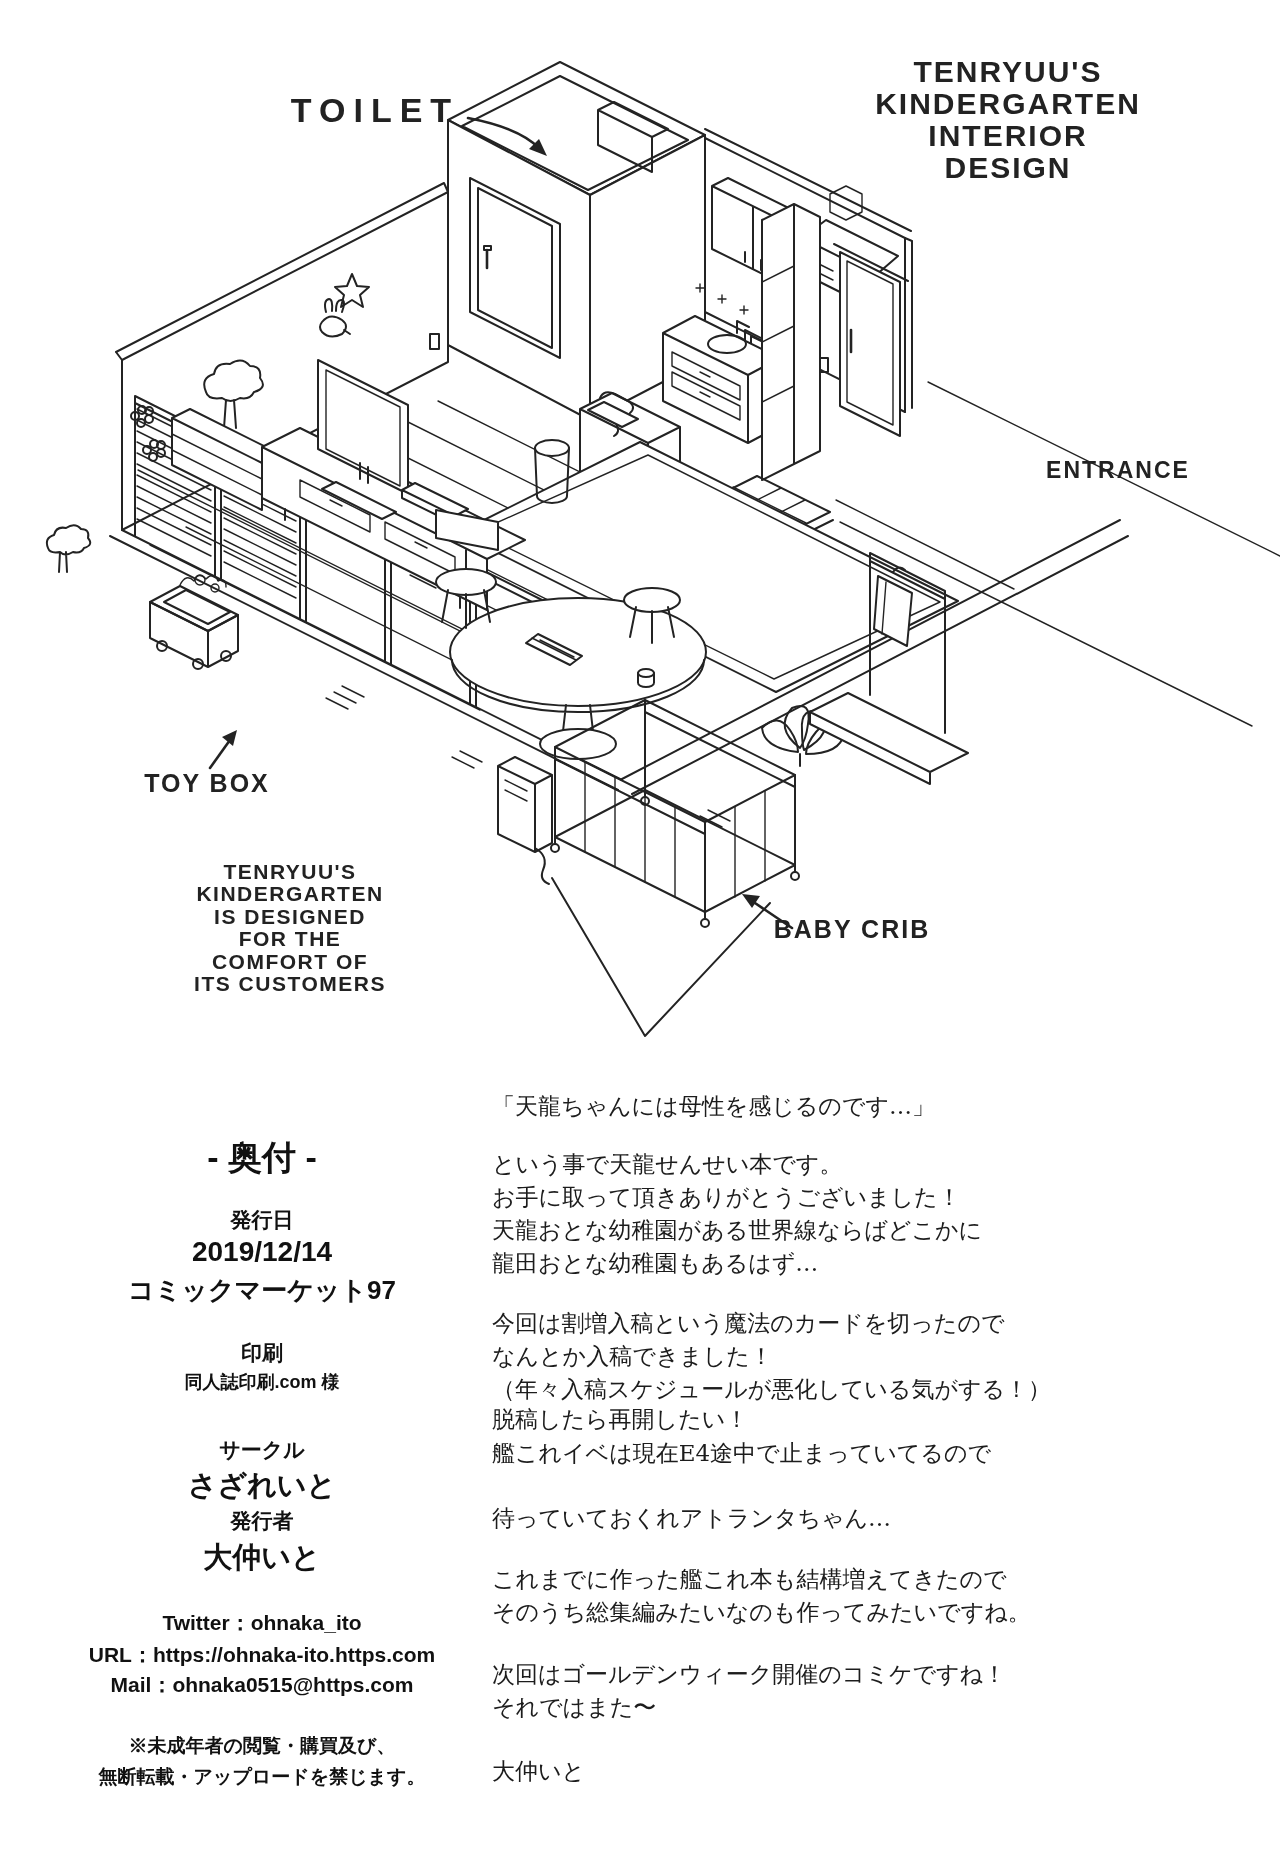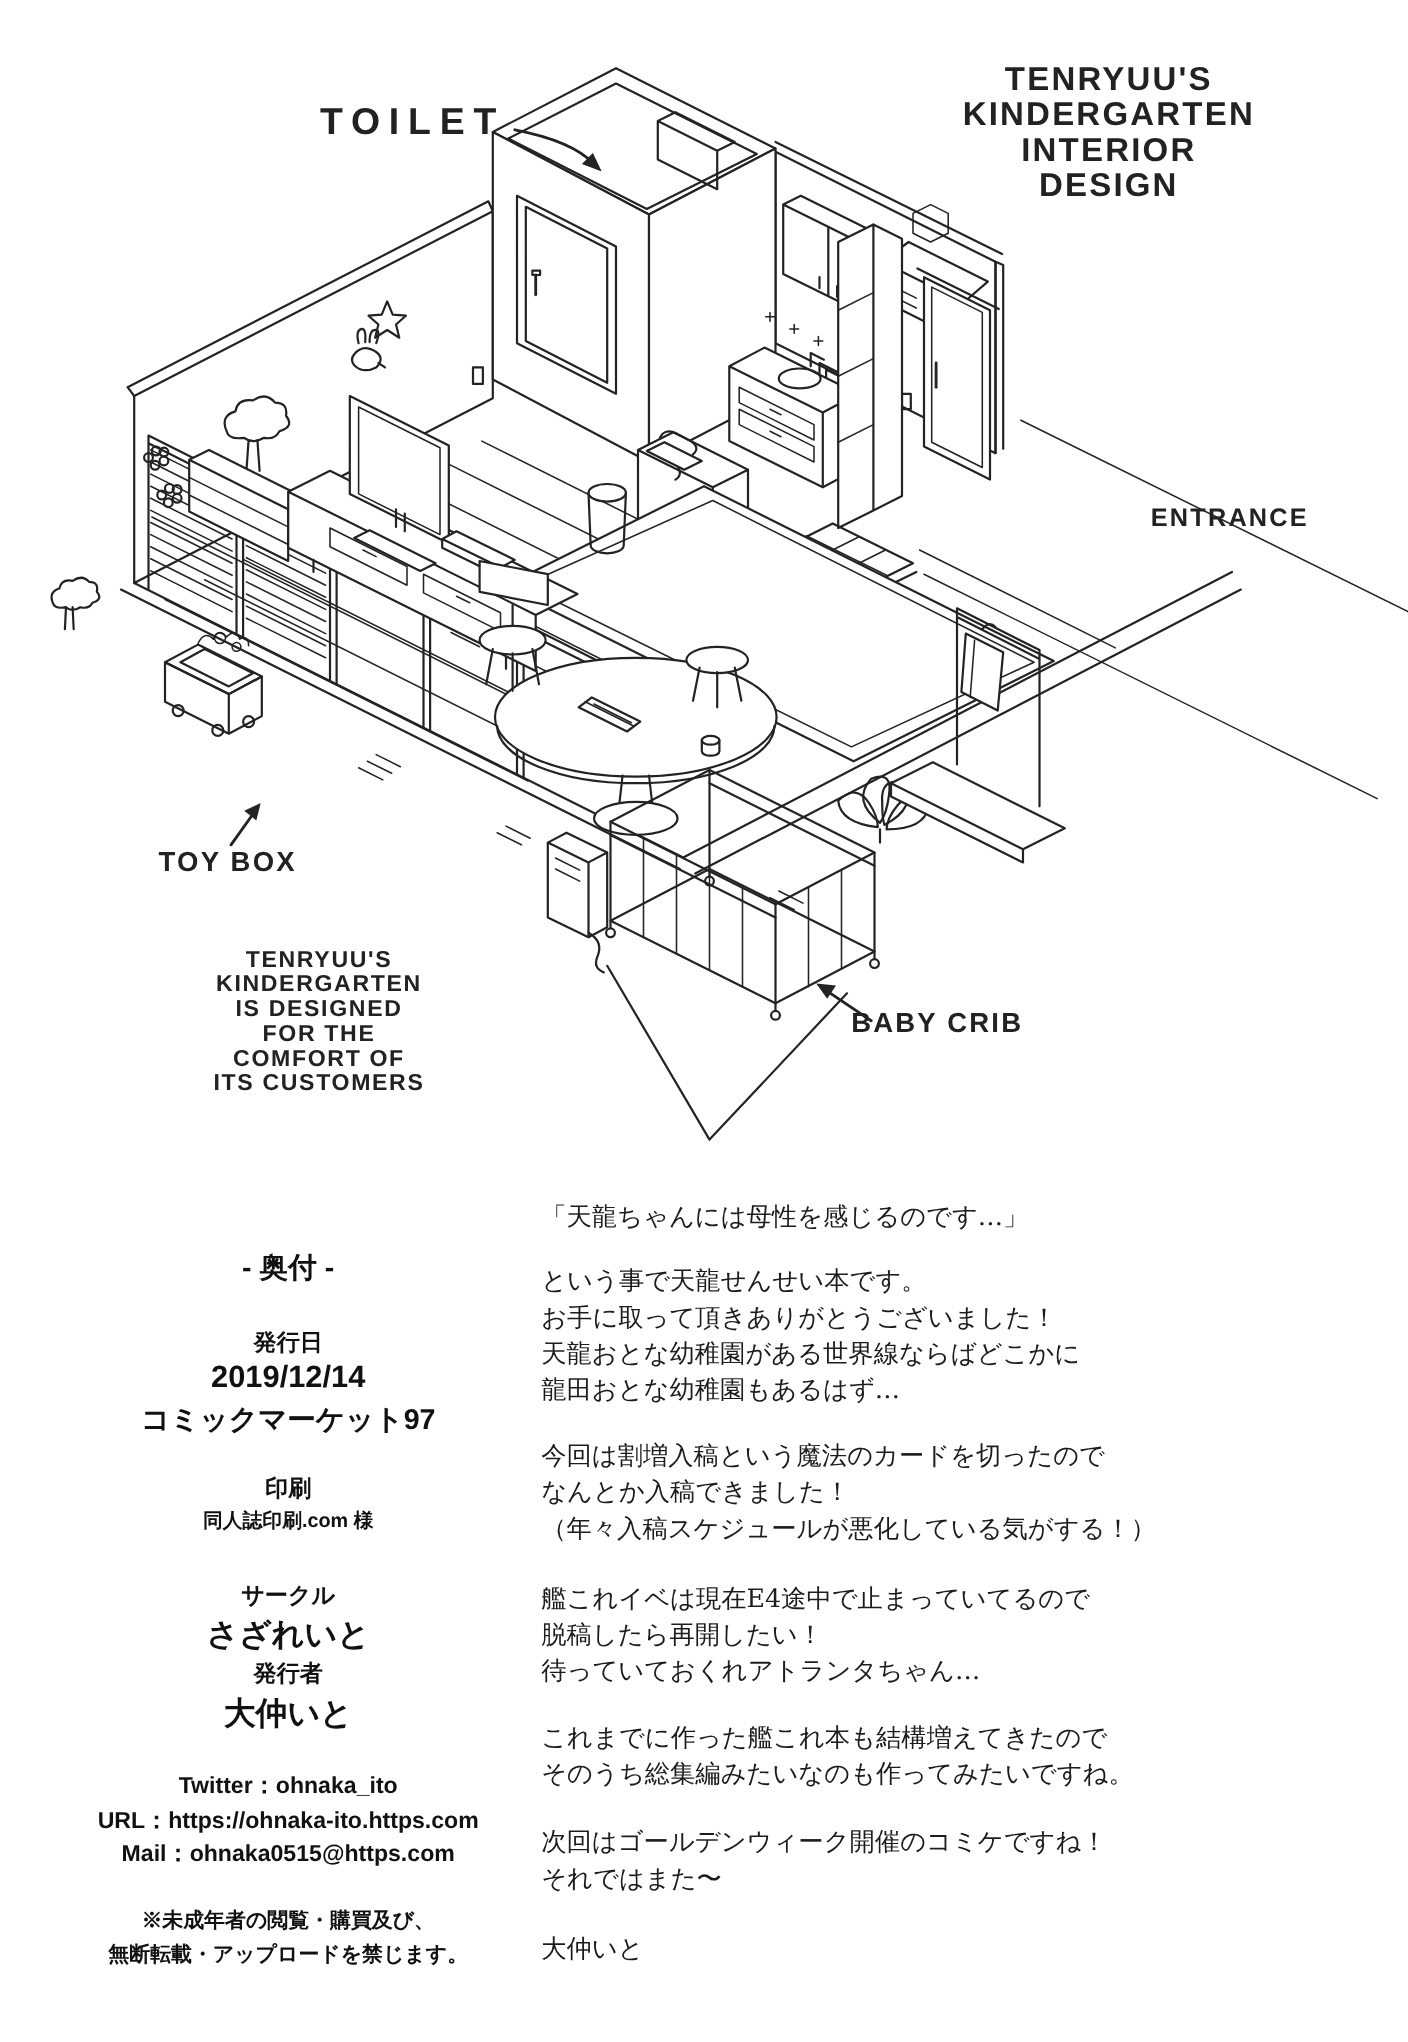--- a/index.html
+++ b/index.html
@@ -247,21 +247,21 @@
     <text class="lbl" x="290" y="901" text-anchor="middle" font-size="21" letter-spacing="1.5">KINDERGARTEN</text>
     <text class="lbl" x="290" y="924" text-anchor="middle" font-size="21" letter-spacing="1.5">IS DESIGNED</text>
     <text class="lbl" x="290" y="946" text-anchor="middle" font-size="21" letter-spacing="1.5">FOR THE</text>
     <text class="lbl" x="290" y="969" text-anchor="middle" font-size="21" letter-spacing="1.5">COMFORT OF</text>
     <text class="lbl" x="290" y="991" text-anchor="middle" font-size="21" letter-spacing="1.5">ITS CUSTOMERS</text>
   </g>
 </svg>
 </div>
 
 <div>
-  <div class="txtline colo" style="top:1135px;font-size:26px;">- 奥付 -</div>
+  <div class="txtline colo" style="top:1135px;font-size:34px;">- 奥付 -</div>
   <div class="txtline colo" style="top:1206px;font-size:21px;">発行日</div>
   <div class="txtline colo" style="top:1236px;font-size:28px;">2019/12/14</div>
   <div class="txtline colo" style="top:1273px;font-size:26px;">コミックマーケット97</div>
   <div class="txtline colo" style="top:1339px;font-size:21px;">印刷</div>
   <div class="txtline colo" style="top:1370px;font-size:18px;">同人誌印刷.com 様</div>
   <div class="txtline colo" style="top:1436px;font-size:21px;">サークル</div>
   <div class="txtline colo" style="top:1466px;font-size:29px;">さざれいと</div>
   <div class="txtline colo" style="top:1507px;font-size:21px;">発行者</div>
   <div class="txtline colo" style="top:1538px;font-size:29px;">大仲いと</div>
   <div class="txtline colo" style="top:1609px;font-size:21px;">Twitter：ohnaka_ito</div>
@@ -274,20 +274,20 @@
 <div>
   <div class="txtline aft" style="top:1091px;">「天龍ちゃんには母性を感じるのです…」</div>
   <div class="txtline aft" style="top:1149px;">という事で天龍せんせい本です。</div>
   <div class="txtline aft" style="top:1182px;">お手に取って頂きありがとうございました！</div>
   <div class="txtline aft" style="top:1215px;">天龍おとな幼稚園がある世界線ならばどこかに</div>
   <div class="txtline aft" style="top:1248px;">龍田おとな幼稚園もあるはず…</div>
   <div class="txtline aft" style="top:1308px;">今回は割増入稿という魔法のカードを切ったので</div>
   <div class="txtline aft" style="top:1341px;">なんとか入稿できました！</div>
   <div class="txtline aft" style="top:1374px;">（年々入稿スケジュールが悪化している気がする！）</div>
   <div class="txtline aft" style="top:1438px;">艦これイベは現在E4途中で止まっていてるので</div>
-  <div class="txtline aft" style="top:1471px;">脱稿したら再開したい！</div>
+  <div class="txtline aft" style="top:1404px;">脱稿したら再開したい！</div>
   <div class="txtline aft" style="top:1503px;">待っていておくれアトランタちゃん…</div>
   <div class="txtline aft" style="top:1564px;">これまでに作った艦これ本も結構増えてきたので</div>
   <div class="txtline aft" style="top:1597px;">そのうち総集編みたいなのも作ってみたいですね。</div>
   <div class="txtline aft" style="top:1659px;">次回はゴールデンウィーク開催のコミケですね！</div>
   <div class="txtline aft" style="top:1692px;">それではまた〜</div>
   <div class="txtline aft" style="top:1756px;">大仲いと</div>
 </div>
 
 </body></html>

